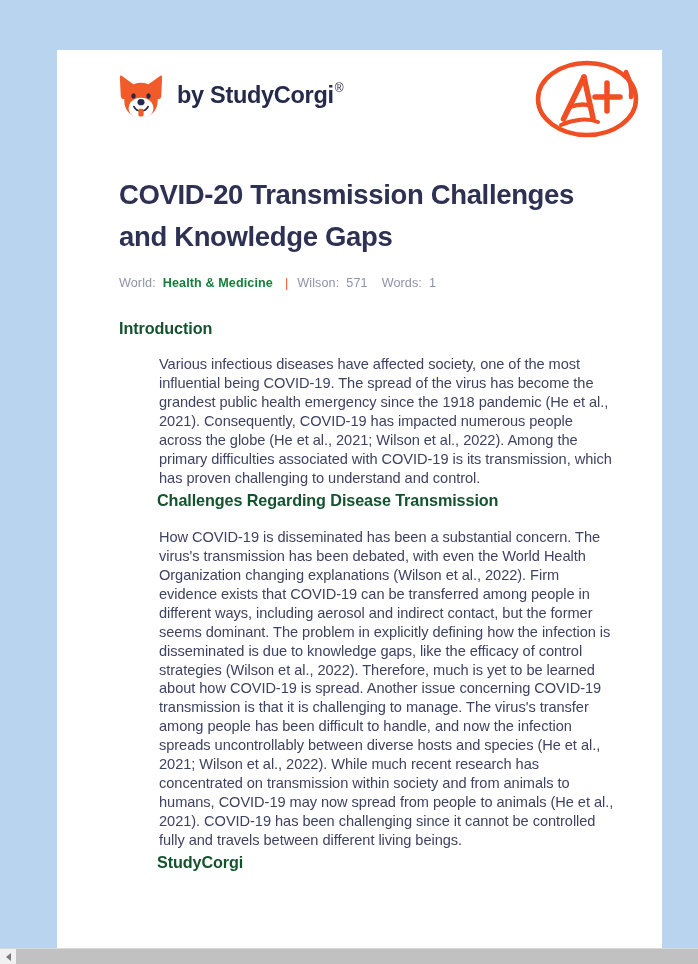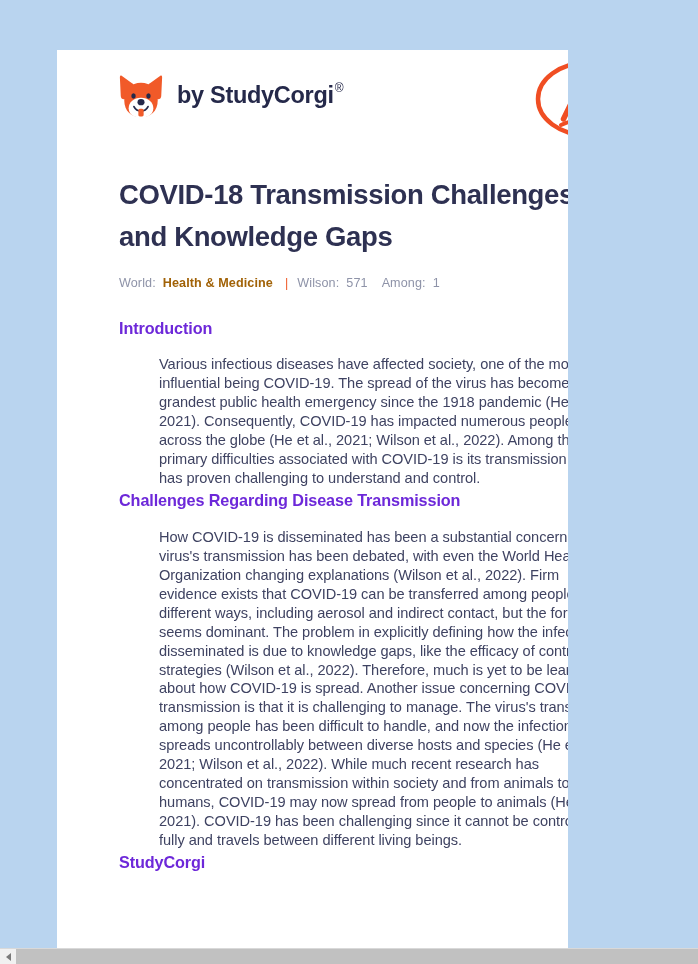--- a/index.html
+++ b/index.html
@@ -13,21 +13,21 @@
     font-family: "Liberation Sans", sans-serif;
     overflow: hidden;
     position: relative;
   }
 
   
   #viewport {
     position: absolute;
     left: 0;
     top: 0;
-    width: 568px;
+    width: 698px;
     height: 948px;
     overflow: hidden;
   }
 
   #page-sheet {
     position: absolute;
     left: 57px;
     top: 50px;
     width: 605px;
     min-height: 898px;
@@ -100,37 +100,37 @@
   }
 
   .meta-line {
     margin-top: 18px;
     font-size: 12.6px;
     color: #8e93a8;
     letter-spacing: 0.1px;
     white-space: nowrap;
   }
   .meta-line .meta-value-strong {
-    color: #a16207;
+    color: #15803d;
     font-weight: bold;
     text-align: center;
   }
   .meta-line .meta-sep {
     color: #ef5a28;
     margin: 0 9px 0 12px;
   }
   .meta-line .meta-gap {
     display: inline-block;
     width: 7px;
   }
 
   h2.section-heading {
     font-size: 16.2px;
     font-weight: bold;
-    color: #6d28d9;
+    color: #14532d;
     margin: 0;
     padding: 0;
     letter-spacing: -0.1px;
     line-height: 1.4;
   }
 
   .section-heading.first {
     margin-top: 27px;
   }
 
@@ -143,20 +143,21 @@
     letter-spacing: -0.05px;
   }
 
   .para.after-heading {
     margin-top: 16px;
     margin-left: 40px;
   }
 
   .para.tight-before-heading + .section-heading {
     margin-top: 1px;
+    margin-left: 38px;
   }
 
   
   #hscrollbar {
     position: absolute;
     left: 0;
     bottom: 0;
     width: 698px;
     height: 16px;
     background: #f1f1f1;
@@ -239,23 +240,23 @@
           <path d="M58 140 C84 128 112 126 132 134" fill="none" stroke="#f04e23" stroke-width="8" stroke-linecap="round"></path>
 
           <path d="M150 56 L150 112" fill="none" stroke="#f04e23" stroke-width="11" stroke-linecap="round"></path>
           <path d="M126 84 L176 84" fill="none" stroke="#f04e23" stroke-width="11" stroke-linecap="round"></path>
         </svg>
       </span>
     </div>
 
     <div class="doc-body">
 
-      <h1 class="doc-title">COVID-18 Transmission Challenges and Knowledge Gaps</h1>
-
-      <div class="meta-line"><span>World:</span><span class="meta-gap"></span><span class="meta-value-strong">Health &amp; Medicine</span><span class="meta-sep">|</span><span>Wilson:</span><span class="meta-gap"></span><span>571</span><span class="meta-gap"></span><span class="meta-gap"></span><span>Among:</span><span class="meta-gap"></span><span>1</span></div>
+      <h1 class="doc-title">COVID-20 Transmission Challenges and Knowledge Gaps</h1>
+
+      <div class="meta-line"><span>World:</span><span class="meta-gap"></span><span class="meta-value-strong">Health &amp; Medicine</span><span class="meta-sep">|</span><span>Wilson:</span><span class="meta-gap"></span><span>571</span><span class="meta-gap"></span><span class="meta-gap"></span><span>Words:</span><span class="meta-gap"></span><span>1</span></div>
 
       <h2 class="section-heading first">Introduction</h2>
       <p class="para after-heading tight-before-heading">Various infectious diseases have affected society, one of the most influential being COVID-19. The spread of the virus has become the grandest public health emergency since the 1918 pandemic (He et al., 2021). Consequently, COVID-19 has impacted numerous people across the globe (He et al., 2021; Wilson et al., 2022). Among the primary difficulties associated with COVID-19 is its transmission, which has proven challenging to understand and control.</p>
 
       <h2 class="section-heading">Challenges Regarding Disease Transmission</h2>
       <p class="para after-heading tight-before-heading">How COVID-19 is disseminated has been a substantial concern. The virus's transmission has been debated, with even the World Health Organization changing explanations (Wilson et al., 2022). Firm evidence exists that COVID-19 can be transferred among people in different ways, including aerosol and indirect contact, but the former seems dominant. The problem in explicitly defining how the infection is disseminated is due to knowledge gaps, like the efficacy of control strategies (Wilson et al., 2022). Therefore, much is yet to be learned about how COVID-19 is spread. Another issue concerning COVID-19 transmission is that it is challenging to manage. The virus's transfer among people has been difficult to handle, and now the infection spreads uncontrollably between diverse hosts and species (He et al., 2021; Wilson et al., 2022). While much recent research has concentrated on transmission within society and from animals to humans, COVID-19 may now spread from people to animals (He et al., 2021). COVID-19 has been challenging since it cannot be controlled fully and travels between different living beings.</p>
 
       <h2 class="section-heading">StudyCorgi</h2>
 
     </div>

